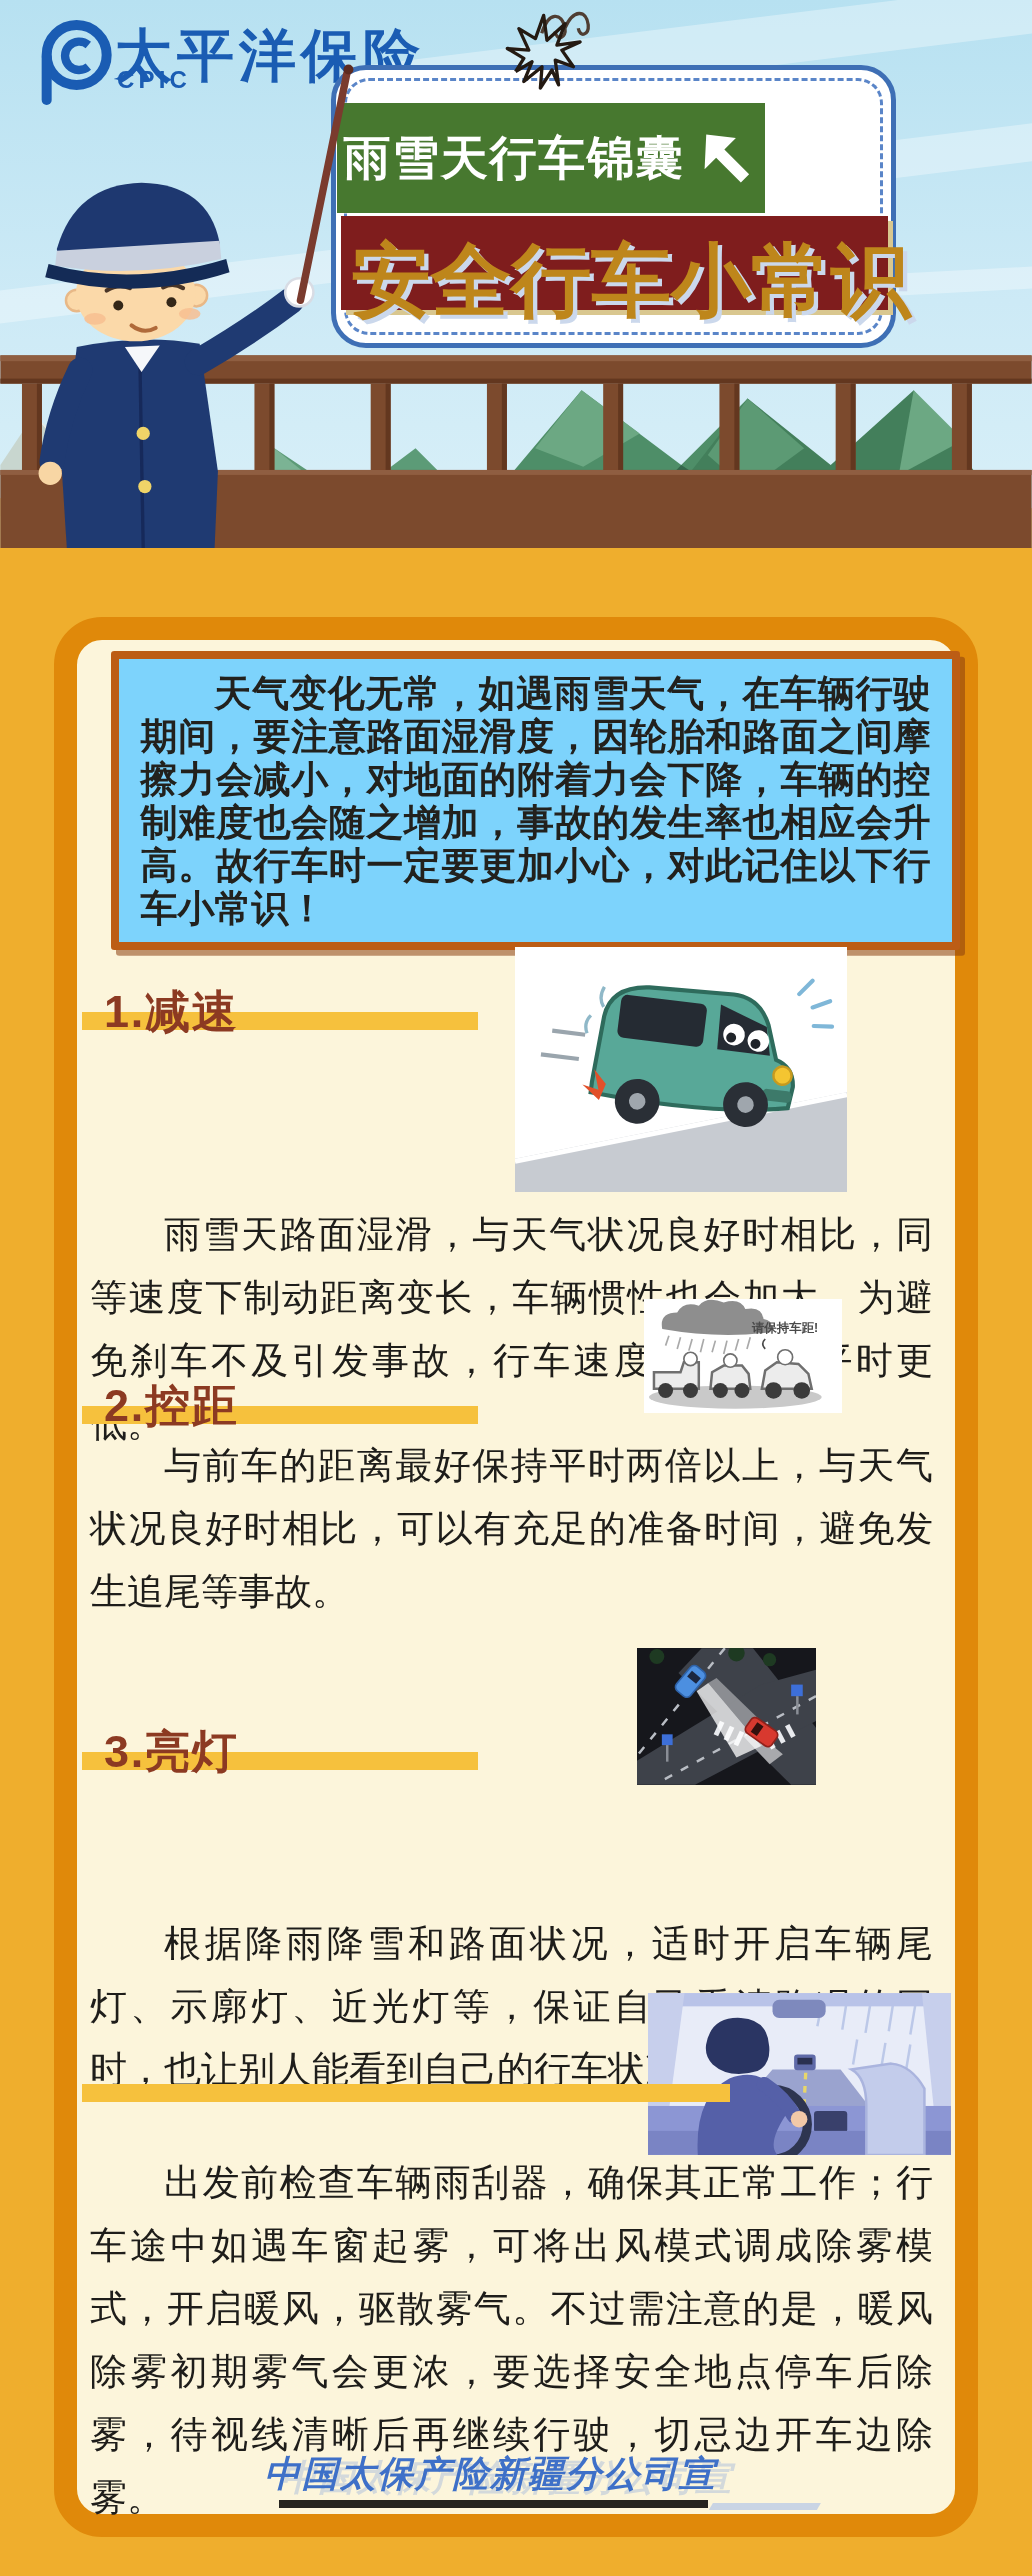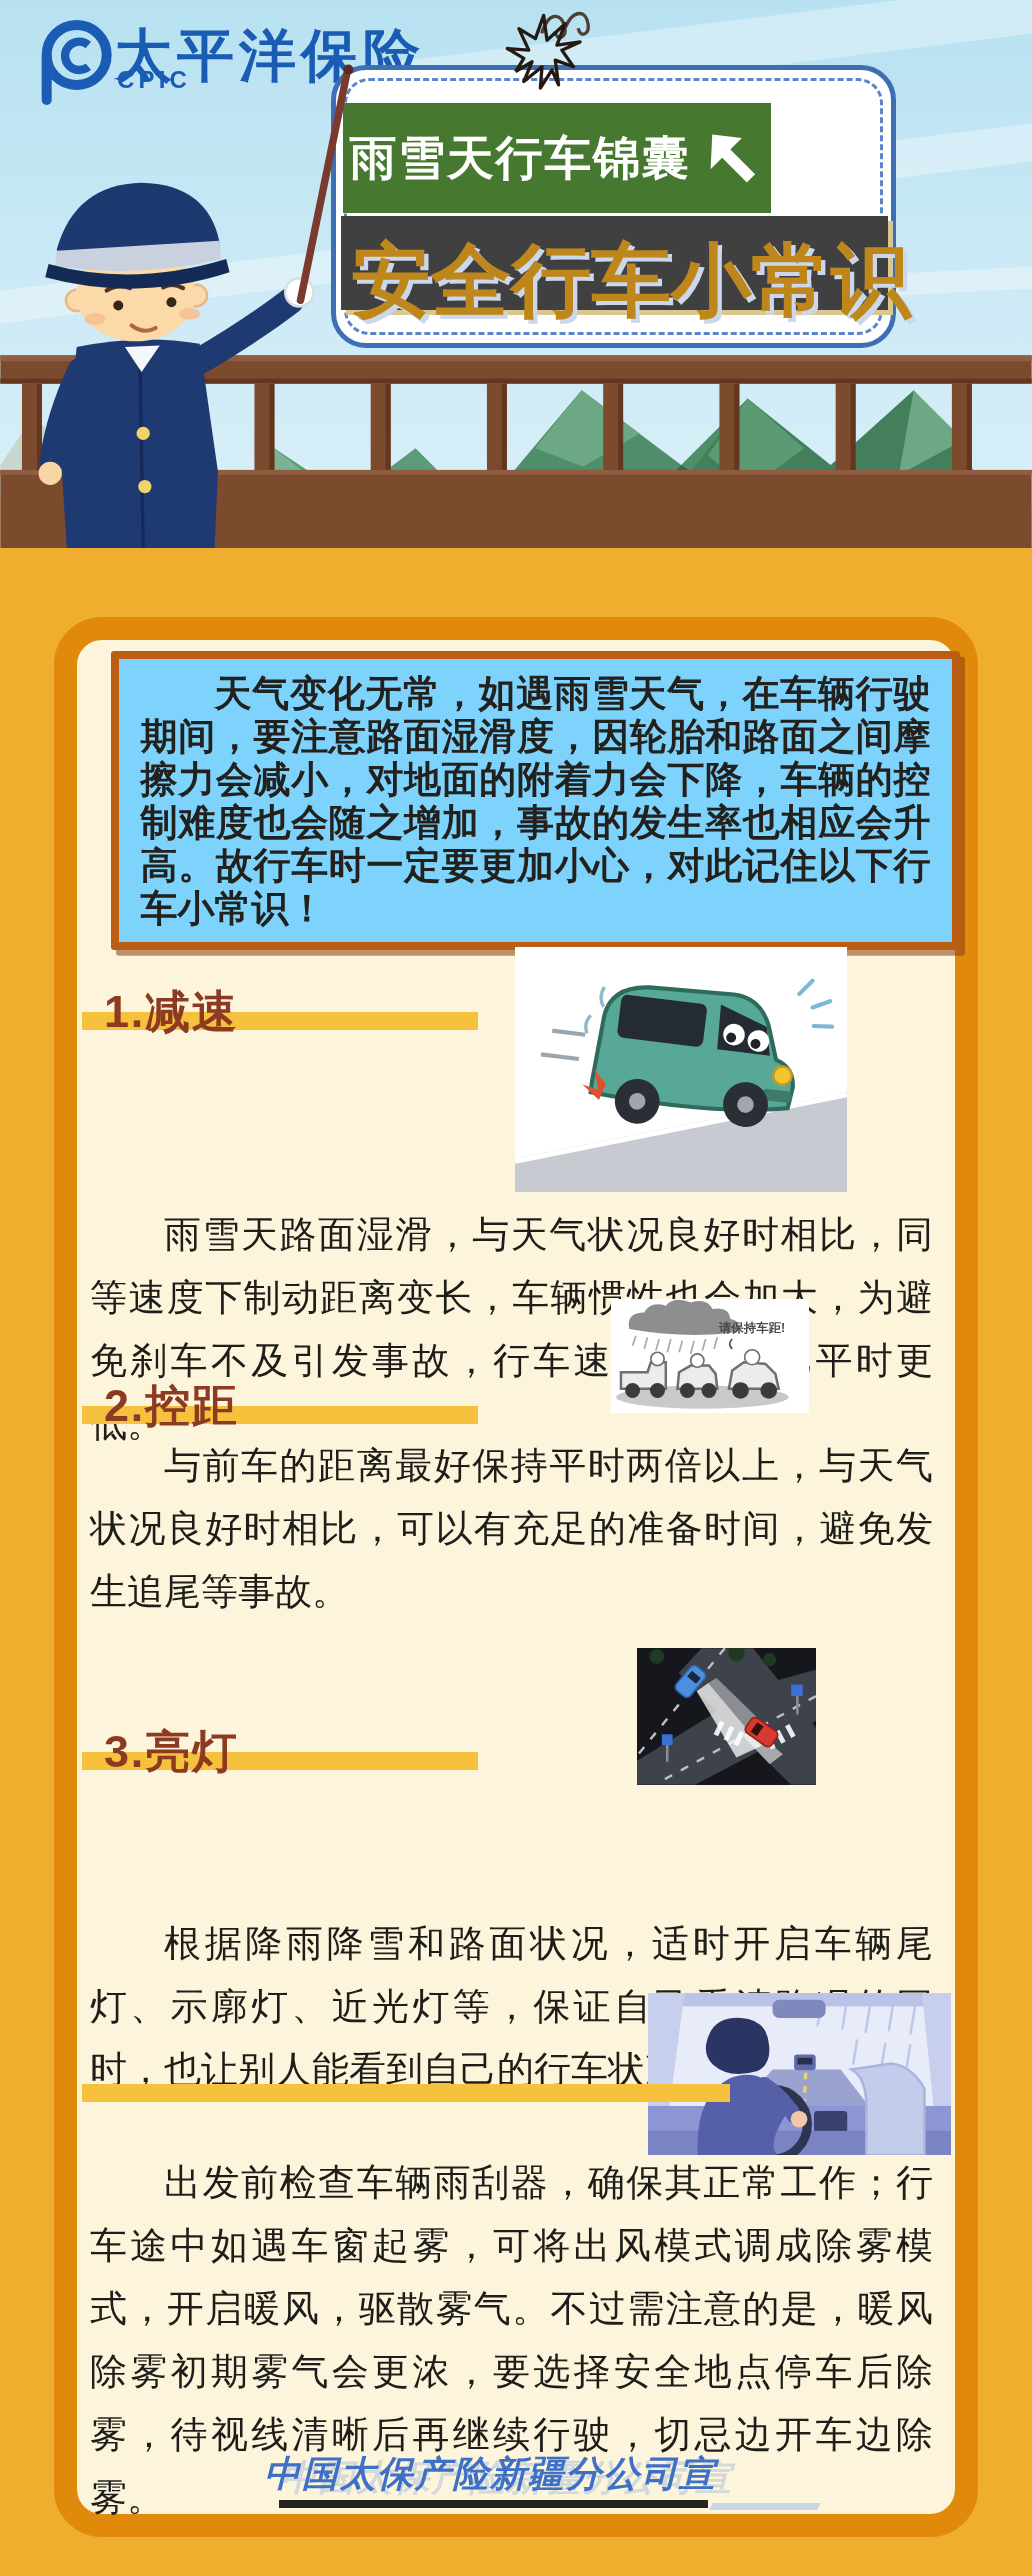--- a/index.html
+++ b/index.html
@@ -21,25 +21,25 @@
   .logo-mark{position:absolute;left:35px;top:15px;z-index:2;}
   .logo-cn{position:absolute;left:115px;top:18.3px;z-index:2;
     font-size:57px;font-weight:bold;color:#1A5CB3;letter-spacing:5px;}
   .logo-en{position:absolute;left:117px;top:66px;z-index:2;
     font-size:24px;font-weight:bold;color:#1A5CB3;letter-spacing:4.2px;}
 
   .board{position:absolute;left:331px;top:65px;width:565px;height:283px;z-index:2;
     background:#FFFFFF;border:5.8px solid #3E6FB5;border-radius:35px;box-sizing:border-box;}
   .board-dash{position:absolute;left:8.3px;top:8.3px;right:8.3px;bottom:8.3px;
     border:3.3px dashed #5A85C8;border-radius:25px;}
-  .green-sign{position:absolute;left:7px;top:33px;width:428px;height:110px;
+  .green-sign{position:absolute;left:1px;top:33px;width:428px;height:110px;
     background:#47782F;display:flex;align-items:center;justify-content:center;gap:13.3px;}
   .green-sign-text{color:#FFFFFF;font-size:47px;font-weight:bold;letter-spacing:1.7px;white-space:nowrap;}
   .banner{position:absolute;left:5px;top:146px;width:547px;height:94px;
-    background:#404040;box-shadow:5px 5px 0 #D9C78F;}
+    background:#7f1d1d;box-shadow:5px 5px 0 #D9C78F;}
   .banner-text{position:absolute;left:10px;top:11.6px;white-space:nowrap;
     font-size:80px;font-weight:bold;color:#BE861B;letter-spacing:0;
     text-shadow:4.2px 4.2px 0 #CBD8EC;}
   .crack{position:absolute;left:499px;top:6.6px;z-index:4;}
   .stick-layer{position:absolute;left:274px;top:58px;z-index:3;}
 
   
   .panel{position:absolute;left:54px;top:617px;width:924px;height:1920px;
     background:#FCF5DB;border:23px solid #E0890A;border-radius:48px;box-sizing:border-box;z-index:1;}
 
@@ -217,21 +217,21 @@
         <path d="M96,60 q-6,14 2,24 M84,96 q-8,10 -2,22" stroke="#8FB8C8" stroke-width="4" fill="none"></path>
       </g>
     </svg>
   </div>
   <div class="sec-bar" style="left:82px;top:1012px;width:396px;"></div>
   <div class="sec-heading" style="left:104px;top:982px;">1.减速</div>
   <div class="sec-body" style="top:1203px;">
     <p>雨雪天路面湿滑，与天气状况良好时相比，同等速度下制动距离变长，车辆惯性也会加大，为避免刹车不及引发事故，行车速度一定要比平时更低。</p>
   </div>
 
-  <div class="illus" style="left:611px;top:1299px;width:198px;height:114px;">
+  <div class="illus" style="left:644px;top:1299px;width:198px;height:114px;">
     <svg width="181" height="114" viewBox="0 0 218 137">
       <rect width="218" height="137" fill="#FFFFFF"></rect>
       <path d="M22,36 Q18,16 40,16 Q48,2 66,8 Q76,-4 96,4 Q116,-2 122,12 Q142,8 144,24 Q158,26 152,40 Q90,48 22,36 Z" fill="#8E8E8E"></path>
       <g stroke="#A9A9A9" stroke-width="2">
         <line x1="30" y1="44" x2="26" y2="56"></line>
           <line x1="44" y1="46" x2="40" y2="60"></line>
         <line x1="58" y1="48" x2="54" y2="62"></line>
           <line x1="72" y1="48" x2="68" y2="64"></line>
         <line x1="86" y1="50" x2="82" y2="64"></line>
           <line x1="100" y1="50" x2="96" y2="66"></line>

